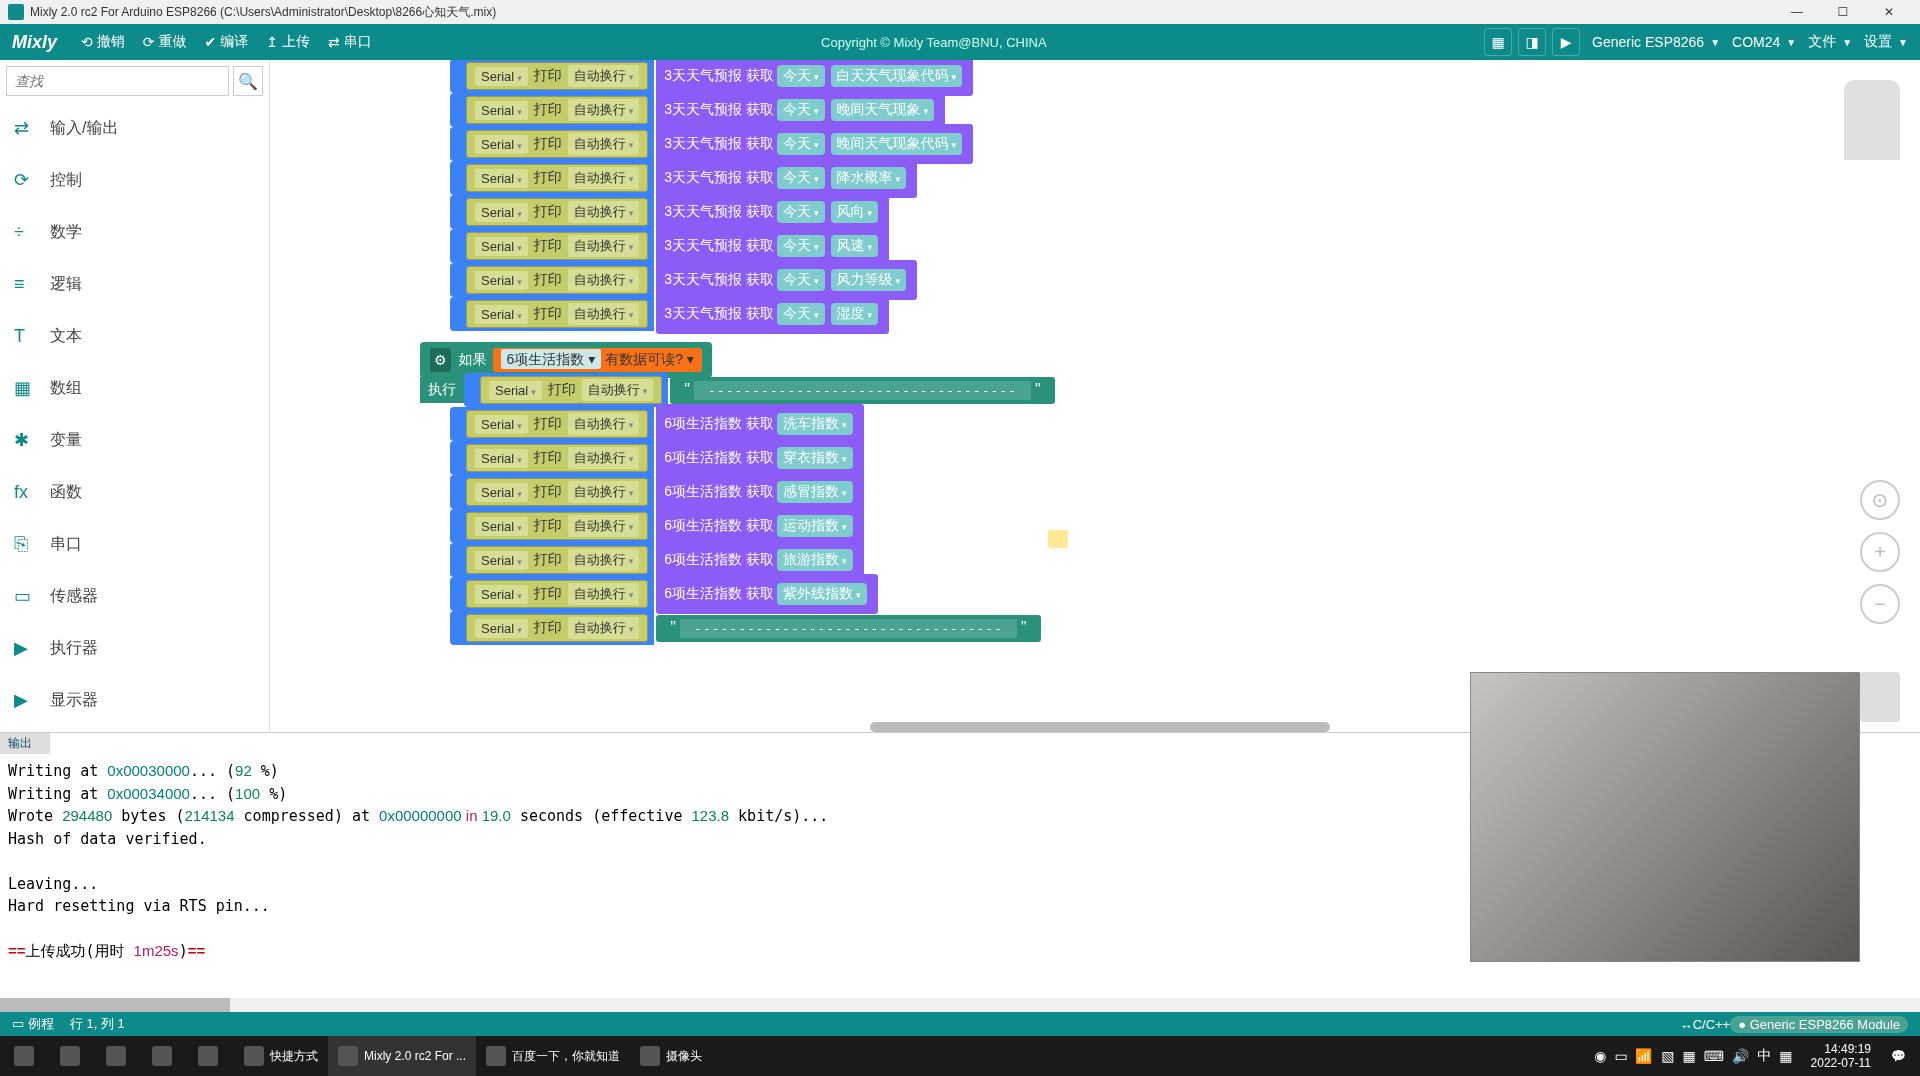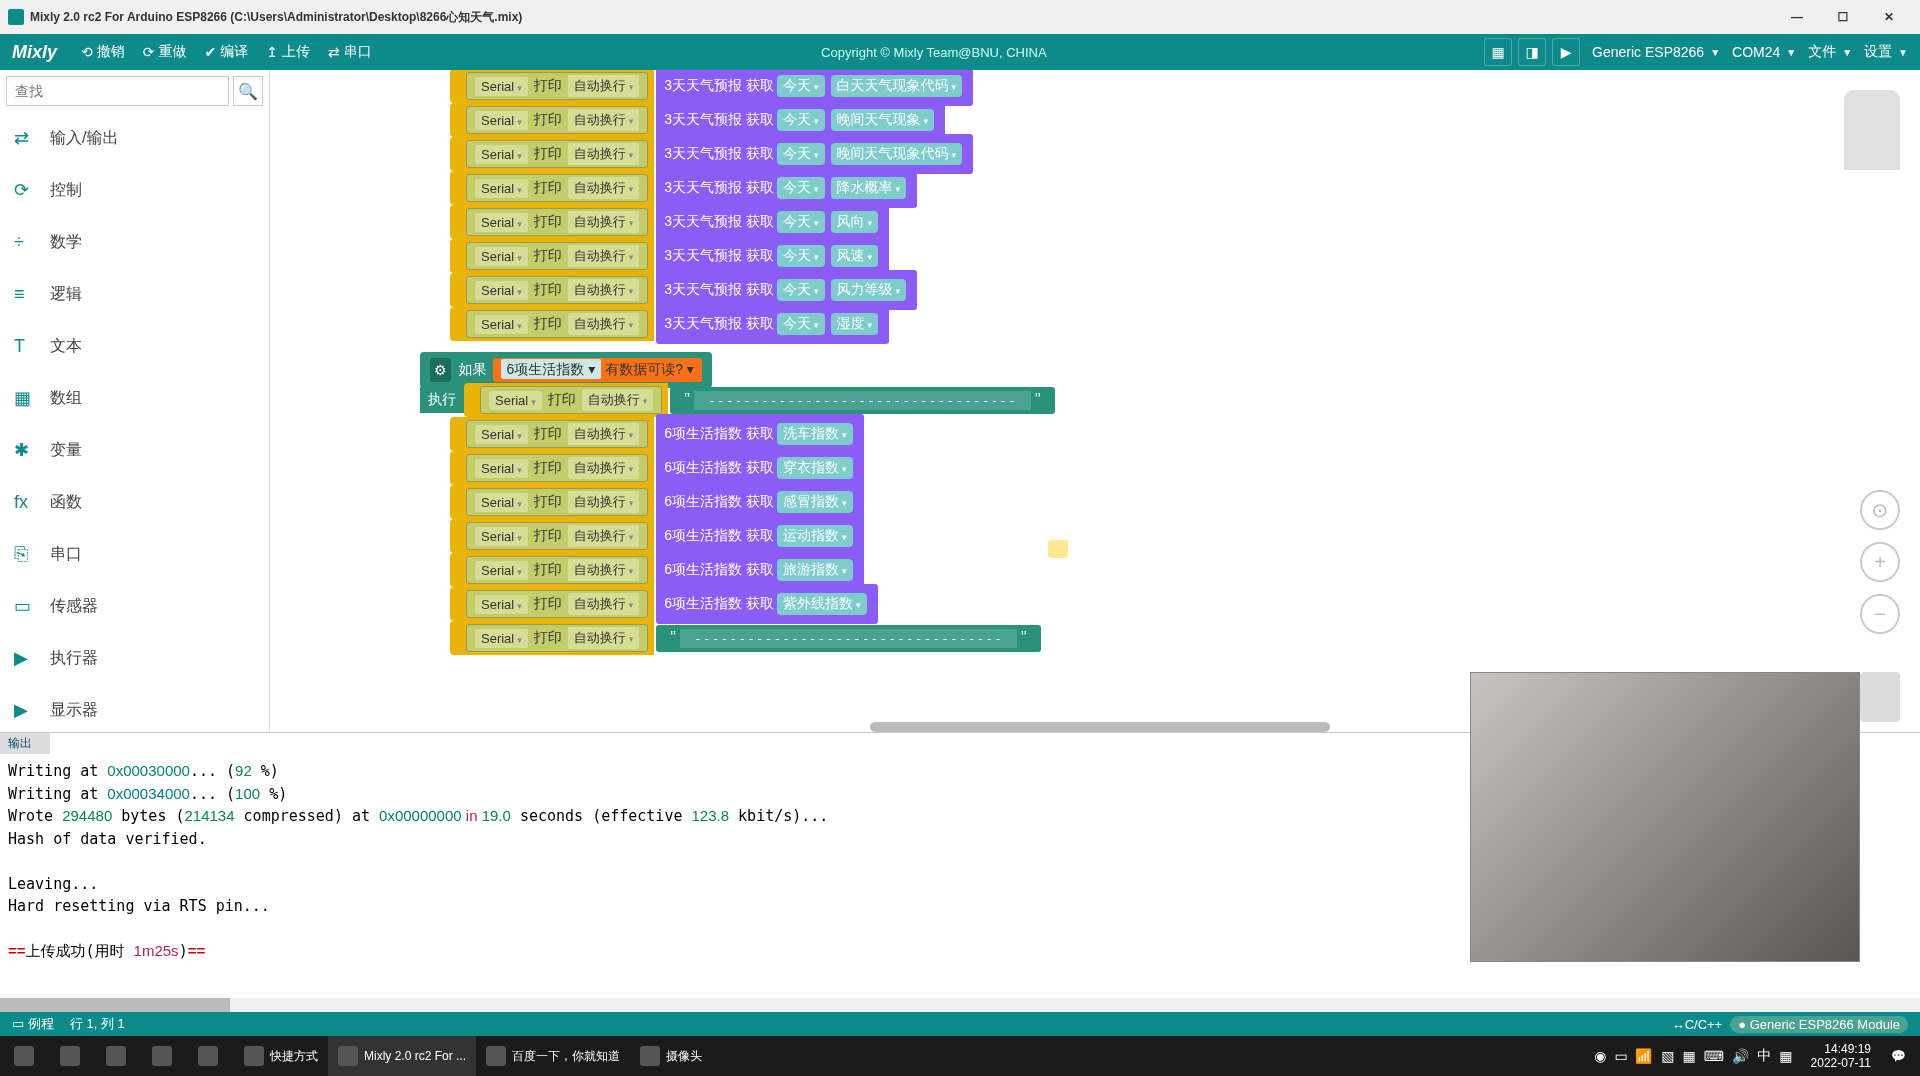--- a/index.html
+++ b/index.html
@@ -1,52 +1,52 @@
 <!DOCTYPE html>
 <html><head>
 <meta charset="utf-8">
 <style>
 * { margin: 0; padding: 0; box-sizing: border-box; font-family: "Microsoft YaHei", Arial, sans-serif; }
 body { width: 1920px; height: 1076px; overflow: hidden; background: #fff; display: flex; flex-direction: column; }
 
 
-.titlebar { height: 34px; background: #f0f0f0; display: flex; align-items: center; padding: 0 8px; font-size: 12px; color: #333; font-weight: bold; }
+.titlebar { height: 24px; background: #f0f0f0; display: flex; align-items: center; padding: 0 8px; font-size: 12px; color: #333; }
 .titlebar .icon { width: 16px; height: 16px; background: #0d8a8a; margin-right: 6px; border-radius: 2px; }
 .titlebar .title { flex: 1; }
 .titlebar .winbtn { width: 46px; height: 26px; display: flex; align-items: center; justify-content: center; cursor: pointer; }
 
 
 .toolbar { height: 36px; background: #0d8a8a; display: flex; align-items: center; padding: 0 12px; color: #fff; font-size: 14px; }
 .toolbar .logo { font-weight: bold; font-size: 18px; margin-right: 24px; font-style: italic; }
 .toolbar .btn { margin-right: 18px; cursor: pointer; display: flex; align-items: center; }
 .toolbar .sym { margin-right: 4px; }
 .toolbar .spacer { flex: 1; text-align: center; color: #cfe; font-size: 13px; }
 .toolbar .iconbtn { width: 28px; height: 28px; display: flex; align-items: center; justify-content: center; border: 1px solid #fff4; border-radius: 3px; margin-left: 6px; cursor: pointer; }
 .toolbar .dd { margin-left: 12px; display: flex; align-items: center; cursor: pointer; }
 .toolbar .dd .arrow { margin-left: 6px; font-size: 10px; }
 
 
 .main { flex: 1; display: flex; overflow: hidden; }
 
 
 .sidebar { width: 270px; background: #fff; border-right: 1px solid #ddd; display: flex; flex-direction: column; }
 .searchrow { display: flex; padding: 6px; }
-.searchrow input { flex: 1; height: 30px; border: 1px solid #ccc; padding: 0 8px; font-size: 14px; }
+.searchrow input { flex: 1; height: 30px; border: 1px solid #ccc; padding: 0 8px; font-size: 14px; font-style: italic; }
 .searchrow .sbtn { width: 30px; height: 30px; border: 1px solid #ccc; display: flex; align-items: center; justify-content: center; margin-left: 4px; color: #888; cursor: pointer; }
 .cats { flex: 1; overflow: hidden; }
 .cat { display: flex; align-items: center; height: 52px; padding: 0 14px; cursor: pointer; font-size: 16px; color: #444; }
 .cat .cicon { width: 22px; margin-right: 14px; color: #0d8a8a; font-size: 18px; }
 
 
 .canvas { flex: 1; background: #fff; position: relative; overflow: hidden; }
 .blocks { position: absolute; left: 180px; top: 0; }
 
 
 .row { display: flex; align-items: center; margin-bottom: 2px; height: 32px; }
-.greenwrap { background: #eab308; padding: 3px 6px 3px 16px; border-radius: 4px 0 0 4px; display: flex; align-items: center; }
+.greenwrap { background: #3b82f6; padding: 3px 6px 3px 16px; border-radius: 4px 0 0 4px; display: flex; align-items: center; }
 .block-serial { background: #c5cc6a; color: #333; padding: 4px 6px; border: 1px solid #999957; border-radius: 3px; display: flex; align-items: center; font-size: 14px; height: 28px; }
 .block-serial .lbl { padding: 0 4px; }
 .block-serial .dd { background: #d8dd95; padding: 2px 6px; margin: 0 2px; border-radius: 2px; font-size: 13px; }
 .block-serial .dd::after { content: "▾"; margin-left: 3px; color: #888; font-size: 9px; }
 .block-teal { background: #8b5cf6; color: #fff; padding: 4px 8px; border-radius: 3px; display: flex; align-items: center; font-size: 14px; height: 40px; margin-left: 2px; }
 .block-teal .dd { background: #7ecccc; padding: 2px 6px; margin: 0 3px; border-radius: 4px; }
 .block-teal .dd::after { content: "▾"; margin-left: 3px; font-size: 9px; }
 .block-if { background: #2a917a; color: #fff; padding: 6px 10px; display: flex; align-items: center; font-size: 14px; border-radius: 4px; margin-top: 8px; }
 .block-if .gear { background: #1d6d5a; padding: 4px; border-radius: 3px; margin-right: 8px; }
 .block-if .cond { background: #f97316; color: #333; padding: 3px 8px; border-radius: 3px; margin-left: 6px; }
@@ -69,21 +69,21 @@
 .c-kw { color: #be185d; }
 .c-num { color: #098658; }
 .c-hex { color: #008080; }
 .c-succ { color: #cc0000; font-weight: bold; }
 .console-hscroll { height: 14px; background: #f0f0f0; }
 .console-hscroll .thumb { width: 230px; height: 14px; background: #bbb; }
 
 
 .status { height: 24px; background: #0d8a8a; color: #fff; display: flex; align-items: center; padding: 0 12px; font-size: 13px; }
 .status .spacer { flex: 1; }
-.status-badge { background: #4aa292; padding: 1px 8px; border-radius: 10px; margin-left: 8px; }
+.status-badge { background: #4aa292; padding: 1px 8px; border-radius: 10px; }
 
 
 .camera { position: absolute; right: 60px; top: 672px; width: 390px; height: 290px; background: linear-gradient(135deg, #c8c4bf 0%, #5a5550 100%); border: 1px solid #888; }
 
 
 .taskbar { height: 40px; background: #1a1a1a; display: flex; align-items: center; color: #fff; font-size: 12px; padding: 0 4px; }
 .taskbar .tbtn { height: 40px; padding: 0 10px; display: flex; align-items: center; cursor: pointer; }
 .taskbar .tbtn.active { background: #333; }
 .taskbar .ticon { width: 20px; height: 20px; background: #555; border-radius: 3px; margin-right: 6px; }
 .taskbar .spacer { flex: 1; }

